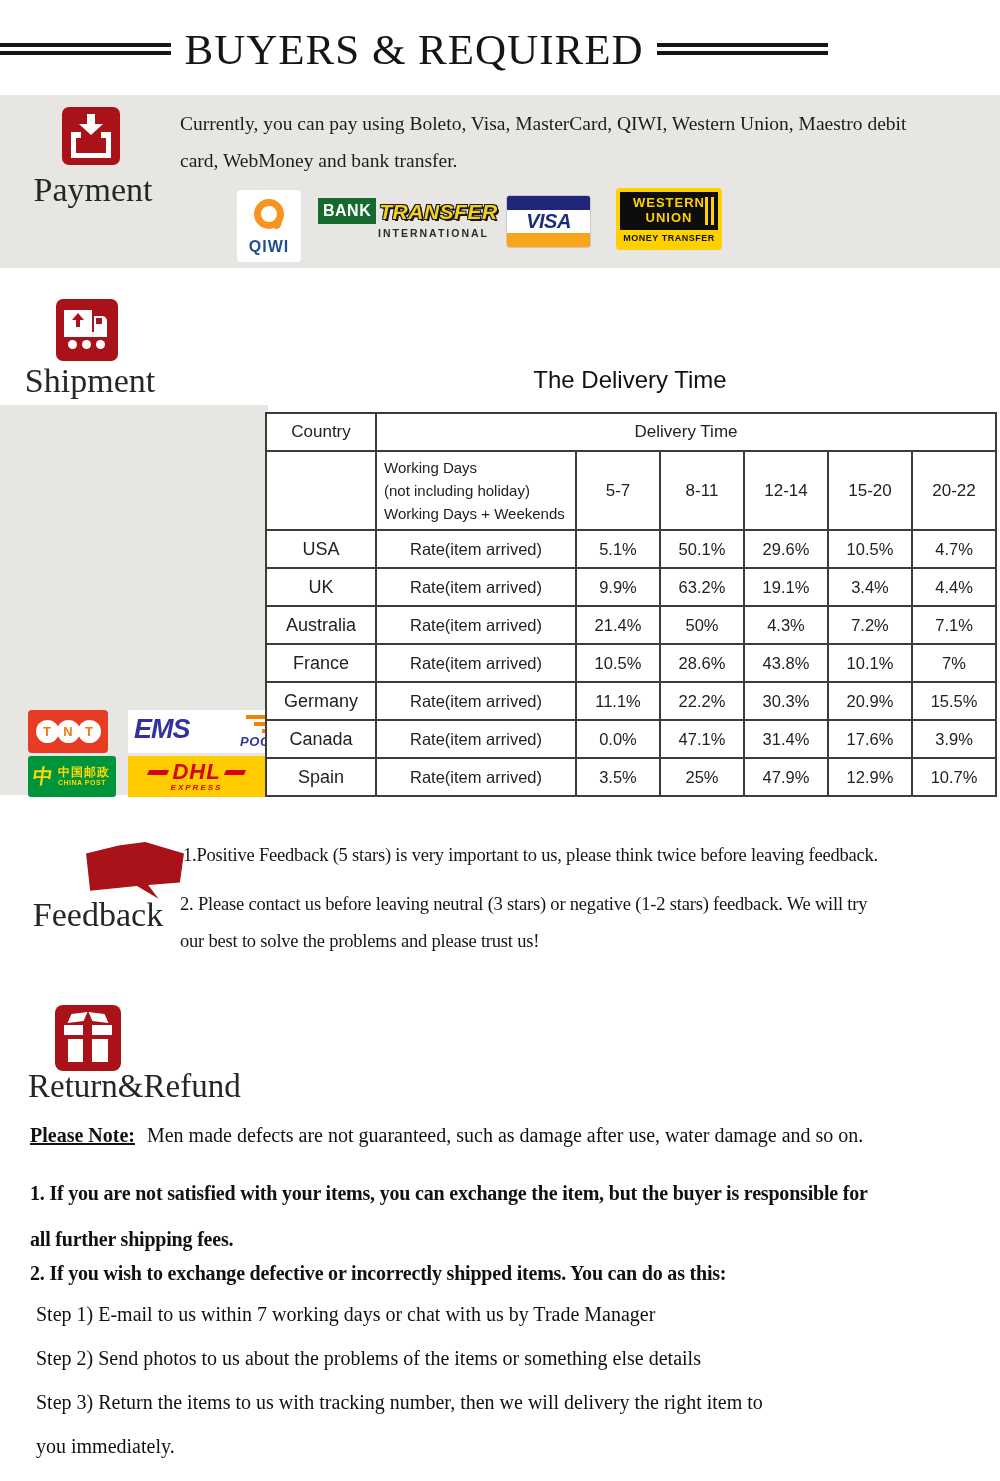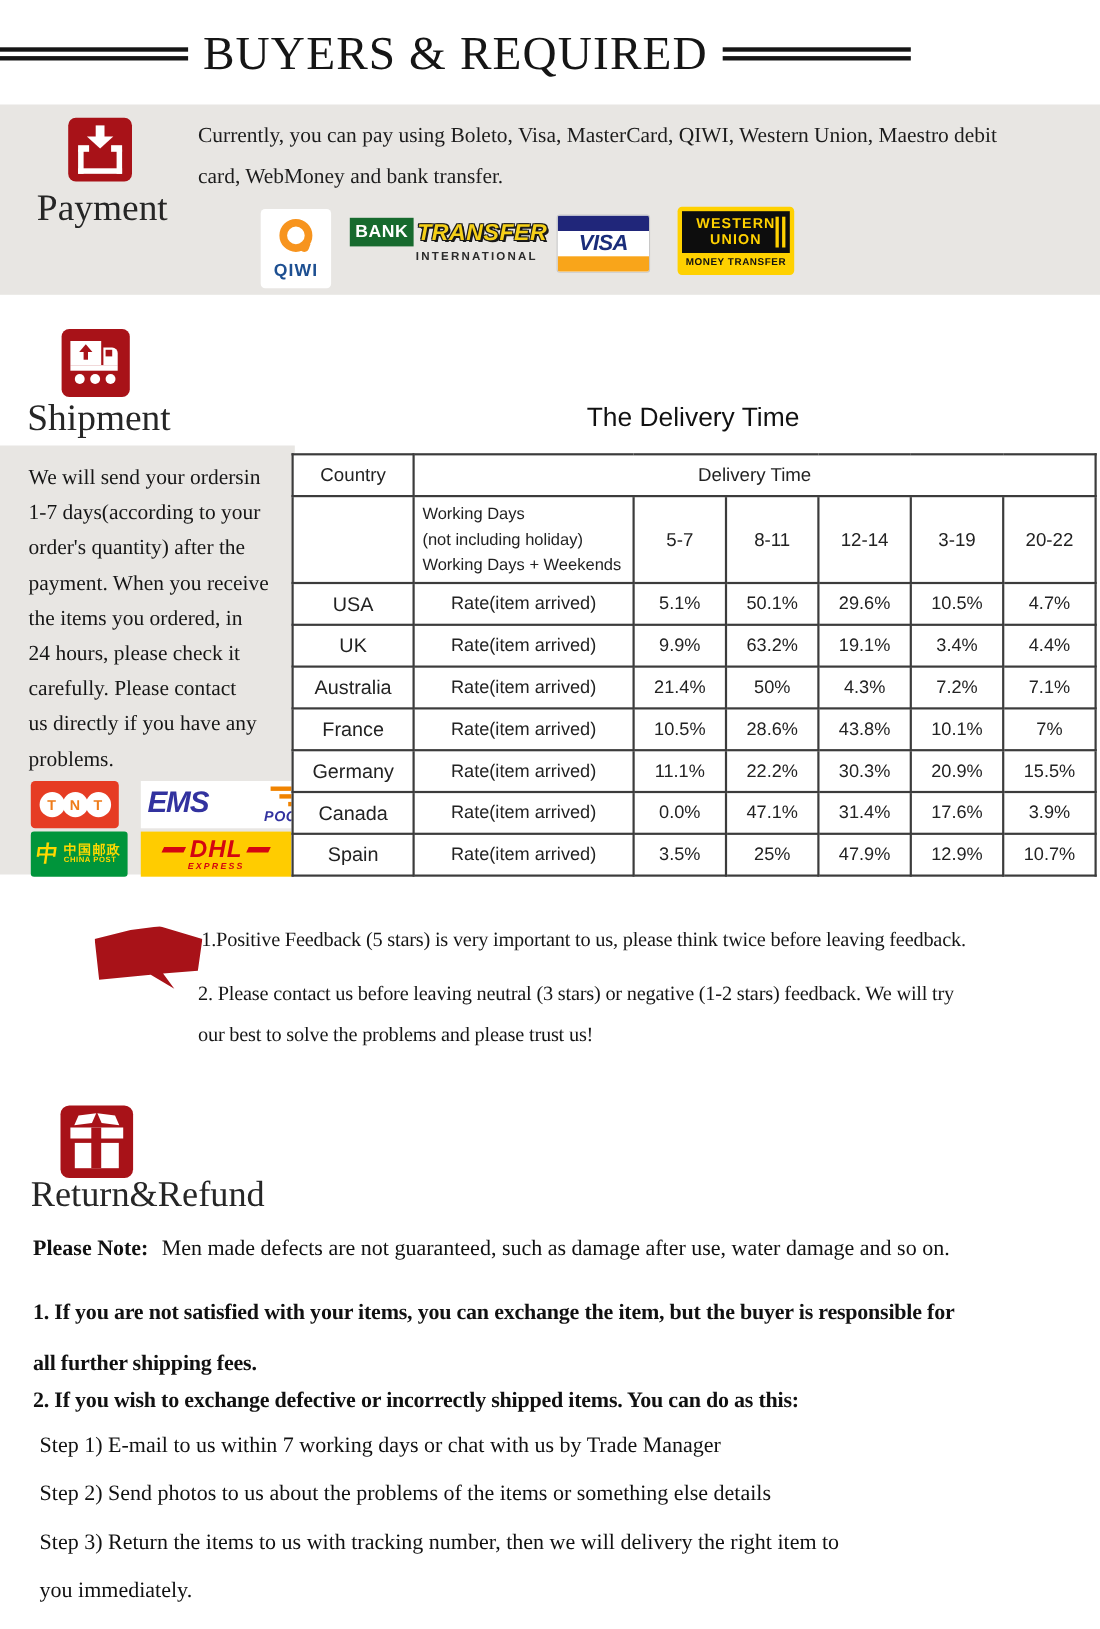--- a/index.html
+++ b/index.html
@@ -123,21 +123,21 @@
 
   
   .rr-icon{position:absolute;left:55px;top:1005px;width:66px;height:66px;background:var(--accent-red);border-radius:8px;}
   .rr-bow-l{position:absolute;left:15px;top:8px;width:15px;height:9px;background:#fff;transform:skewX(-30deg) rotate(-8deg);}
   .rr-bow-r{position:absolute;left:36px;top:8px;width:15px;height:9px;background:#fff;transform:skewX(30deg) rotate(8deg);}
   .rr-lid{position:absolute;left:9px;top:20px;width:48px;height:10px;background:#fff;}
   .rr-body{position:absolute;left:13px;top:34px;width:40px;height:23px;background:#fff;}
   .rr-gap{position:absolute;left:28px;top:20px;width:9px;height:37px;background:var(--accent-red);}
   .rr-label{left:28px;top:1068px;font-size:33px;}
   .note-line{position:absolute;left:30px;top:1124px;margin:0;font:400 20px "Liberation Serif",serif;color:#111;}
-  .note-label{font-weight:700;}
+  .note-label{font-weight:700;text-decoration:underline;}
   .note-text{margin-left:7px;}
   .rr-p1{position:absolute;left:30px;top:1170px;margin:0;font:700 20px/46px "Liberation Serif",serif;letter-spacing:-.2px;white-space:pre-line;color:#111;}
   .rr-p2{position:absolute;left:30px;top:1262px;margin:0;font:700 20px "Liberation Serif",serif;letter-spacing:-.2px;color:#111;}
   .steps{position:absolute;left:36px;top:1292px;font:400 20px/44px "Liberation Serif",serif;color:#111;}
   .step{white-space:pre-line;}
 </style>
 </head>
 <body>
 
 <div class="page">
@@ -195,29 +195,20 @@
     <span class="tr-cab"></span>
     <span class="tr-strip"></span>
     <span class="tr-wheel w1"></span>
     <span class="tr-wheel w2"></span>
     <span class="tr-wheel w3"></span>
   </div>
   <div class="sec-label ship-label">Shipment</div>
   <div class="table-title">The Delivery Time</div>
 
   <section class="ship-gray">
-    <p class="ship-note">We will send your ordersin
-1-7 days(according to your
-order's quantity) after the
-payment. When you receive
-the items you ordered, in
-24  hours, please check it
-carefully. Please  contact
-us directly if you have any
-problems.</p>
 
     <div class="tnt">
       <span class="tnt-circle">T</span>
       <span class="tnt-circle">N</span>
       <span class="tnt-circle">T</span>
     </div>
     <div class="ems">
       <span class="ems-stripe s1"></span>
       <span class="ems-stripe s2"></span>
       <span class="ems-stripe s3"></span>
@@ -259,21 +250,21 @@
       <tr class="wd-row">
         <td></td>
         <td class="wd-cell">
           <div>Working Days</div>
           <div>(not including holiday)</div>
           <div>Working Days + Weekends</div>
         </td>
         <td class="range-cell">5-7</td>
         <td class="range-cell">8-11</td>
         <td class="range-cell">12-14</td>
-        <td class="range-cell">3-19</td>
+        <td class="range-cell">15-20</td>
         <td class="range-cell">20-22</td>
       </tr>
     </thead>
     <tbody>
         <tr>
           <td>USA</td>
           <td>Rate(item arrived)</td>
           <td>5.1%</td>
           <td>50.1%</td>
           <td>29.6%</td>
@@ -331,20 +322,21 @@
           <td>3.5%</td>
           <td>25%</td>
           <td>47.9%</td>
           <td>12.9%</td>
           <td>10.7%</td>
         </tr>
       </tbody>
   </table>
 
   <div class="fb-icon"></div>
+  <div class="sec-label fb-label">Feedback</div>
   <p class="fb-p1">1.Positive Feedback (5 stars) is very important to us, please think twice before leaving feedback.</p>
   <p class="fb-p2">2. Please contact us before leaving neutral (3 stars) or negative  (1-2 stars) feedback. We will try
 our best to solve the problems and please trust us!</p>
 
   <div class="rr-icon">
     <span class="rr-bow-l"></span>
     <span class="rr-bow-r"></span>
     <span class="rr-lid"></span>
     <span class="rr-body"></span>
     <span class="rr-gap"></span>

